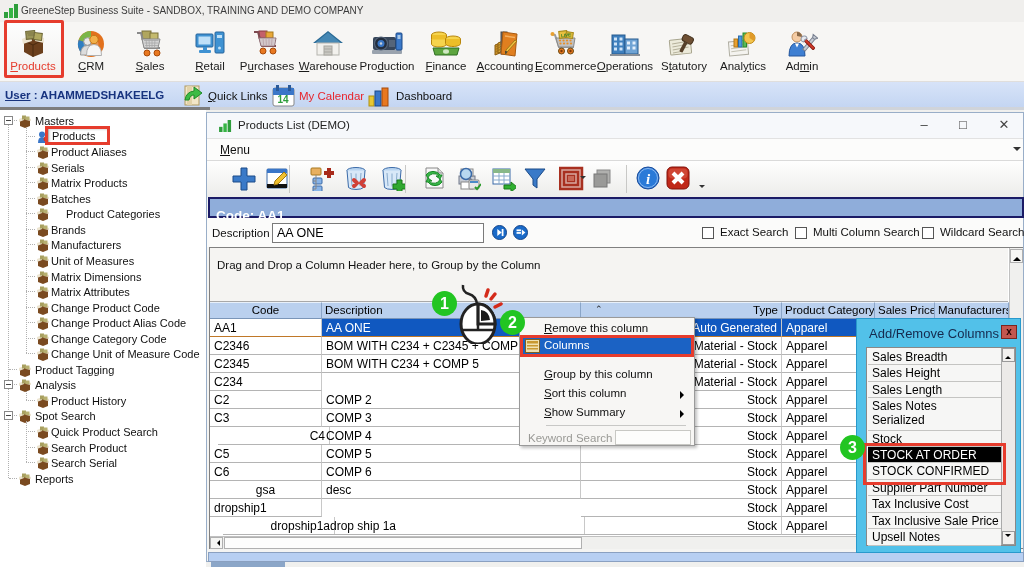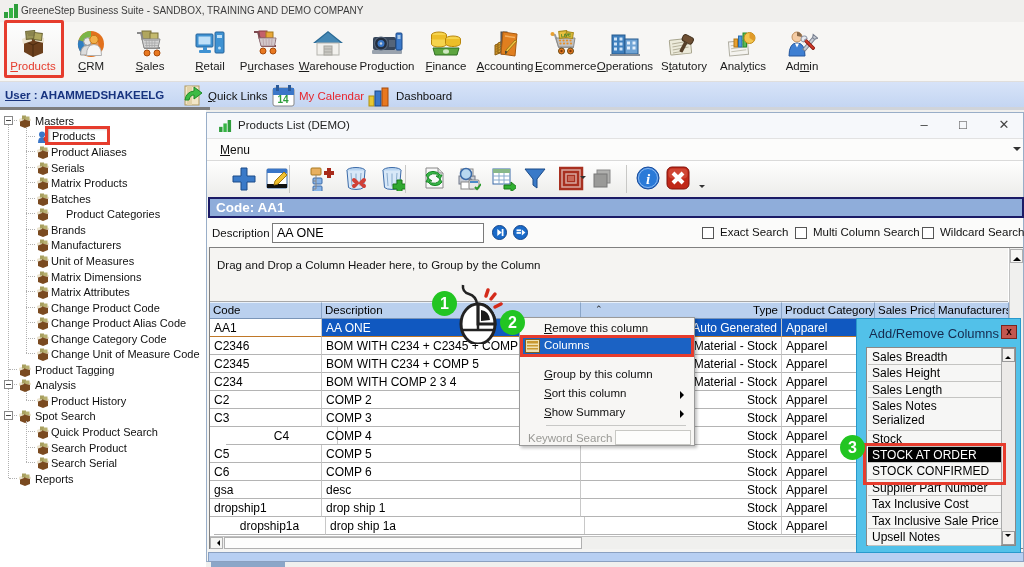--- a/index.html
+++ b/index.html
@@ -30,21 +30,21 @@
 
 #win { left:206px; top:112px; width:818px; height:450px; background:#f4f4f2; border:1px solid #99aec8; }
 #wtitle { position:absolute; left:0; top:0; width:100%; height:25px; background:#f6f8fb; }
 #wtitle .t { position:absolute; left:31px; top:6px; font-size:11.5px; color:#222; }
 .wbtn { position:absolute; top:4px; width:16px; height:16px; color:#444; font-size:13px; text-align:center; line-height:15px; }
 #wmenu { position:absolute; left:0; top:25px; width:100%; height:22px; background:#fcfcfb; border-top:1px solid #e2e2e2; }
 #wmenu .m { position:absolute; left:13px; top:4px; font-size:12px; color:#111; }
 #wtb { position:absolute; left:0; top:47px; width:100%; height:37px; background:linear-gradient(#fefefe,#ececea); border-top:1px solid #dadada; }
 .sep { position:absolute; top:4px; width:1px; height:28px; background:#c8c8c6; }
 #codebar { position:absolute; left:1px; top:84px; width:816px; height:21px; background:#8fadda; border:2px solid #1b1b66; }
-#codebar .t { position:absolute; left:6px; top:1px; font-size:13.5px; font-weight:bold; color:#fff; }
+#codebar .t { position:absolute; left:6px; top:9px; font-size:13.5px; font-weight:bold; color:#fff; }
 #searchrow { position:absolute; left:0; top:105px; width:100%; height:29px; background:#fbfbfa; }
 #searchrow .lbl { position:absolute; left:5px; top:9px; font-size:11.5px; color:#111; }
 #descinput { position:absolute; left:65px; top:5px; width:212px; height:20px; border:1px solid #7a7a7a; background:#fff; font-size:12.5px; padding:2px 4px; font-family:"Liberation Sans",sans-serif; }
 .chk { position:absolute; top:9px; width:12px; height:12px; border:1px solid #555; background:#fff; }
 .chklbl { position:absolute; top:8px; font-size:11.5px; color:#111; white-space:nowrap; }
 
 
 #gridwrap { position:absolute; left:2px; top:134px; width:814px; height:302px; background:#fff; border:1px solid #808080; }
 #groupbar { position:absolute; left:0; top:0; width:798px; height:54px; background:#f5f4f2; border-bottom:1px solid #a8a8a8; }
 #groupbar .t { position:absolute; left:7px; top:11px; font-size:11.5px; color:#111; }
@@ -697,21 +697,21 @@
       <div class="chk" style="left:588px"></div>
         <div class="chklbl" style="left:606px">Multi Column Search</div>
       <div class="chk" style="left:715px"></div>
         <div class="chklbl" style="left:733px">Wildcard Search</div>
     </div>
     <div id="gridwrap">
       <div id="groupbar">
           <div class="t">Drag and Drop a Column Header here, to Group by the Column</div>
         </div>
       <div id="ghead">
-          <div class="hc" style="left:0px;width:112px;text-align:left">Code</div>
+          <div class="hc" style="left:0px;width:112px;text-align:center">Code</div>
           <div class="hc" style="left:112px;width:259px;text-align:left">Description</div>
           <div class="hc" style="left:371px;width:201px;text-align:right">Type</div>
           <div class="hc" style="left:572px;width:93px;text-align:center">Product Category</div>
           <div class="hc" style="left:665px;width:60px;text-align:left">Sales Price</div>
           <div class="hc" style="left:725px;width:74px;text-align:left">Manufacturers</div>
           <div class="abs" style="left:385px;top:2px;font-size:9px;color:#222">⌃</div>
         </div>
       <div id="grows">
           <div class="grow" style="top:71px">
             <div class="gc" style="left:0px;width:112px;text-align:left;border-bottom:1px solid #c07828">AA1</div>
@@ -732,21 +732,20 @@
           <div class="grow" style="top:107px">
             <div class="gc" style="left:0px;width:112px;text-align:left">C2345</div>
             <div class="gc" style="left:112px;width:259px;text-align:left">BOM WITH C234 + COMP 5</div>
             <div class="gc" style="left:371px;width:201px;text-align:right">Material - Stock</div>
             <div class="gc" style="left:572px;width:93px;text-align:left">Apparel</div>
             <div class="gc" style="left:665px;width:60px;text-align:left"></div>
             <div class="gc" style="left:725px;width:74px;text-align:left"></div>
           </div>
           <div class="grow" style="top:125px">
             <div class="gc" style="left:0px;width:112px;text-align:left">C234</div>
-            <div class="gc" style="left:112px;width:259px;text-align:left">BOM WITH COMP 2 3 4</div>
             <div class="gc" style="left:371px;width:201px;text-align:right">Material - Stock</div>
             <div class="gc" style="left:572px;width:93px;text-align:left">Apparel</div>
             <div class="gc" style="left:665px;width:60px;text-align:left"></div>
             <div class="gc" style="left:725px;width:74px;text-align:left"></div>
           </div>
           <div class="grow" style="top:143px">
             <div class="gc" style="left:0px;width:112px;text-align:left">C2</div>
             <div class="gc" style="left:112px;width:259px;text-align:left">COMP 2</div>
             <div class="gc" style="left:371px;width:201px;text-align:right">Stock</div>
             <div class="gc" style="left:572px;width:93px;text-align:left">Apparel</div>
@@ -755,21 +754,21 @@
           </div>
           <div class="grow" style="top:161px">
             <div class="gc" style="left:0px;width:112px;text-align:left">C3</div>
             <div class="gc" style="left:112px;width:259px;text-align:left">COMP 3</div>
             <div class="gc" style="left:371px;width:201px;text-align:right">Stock</div>
             <div class="gc" style="left:572px;width:93px;text-align:left">Apparel</div>
             <div class="gc" style="left:665px;width:60px;text-align:left"></div>
             <div class="gc" style="left:725px;width:74px;text-align:left"></div>
           </div>
           <div class="grow" style="top:179px">
-            <div class="gc" style="left:16px;width:112px;text-align:center">C4</div>
+            <div class="gc" style="left:8px;width:112px;text-align:right">C4</div>
             <div class="gc" style="left:112px;width:259px;text-align:left">COMP 4</div>
             <div class="gc" style="left:371px;width:201px;text-align:right">Stock</div>
             <div class="gc" style="left:572px;width:93px;text-align:left">Apparel</div>
             <div class="gc" style="left:665px;width:60px;text-align:left"></div>
             <div class="gc" style="left:725px;width:74px;text-align:left"></div>
           </div>
           <div class="grow" style="top:197px">
             <div class="gc" style="left:0px;width:112px;text-align:left">C5</div>
             <div class="gc" style="left:112px;width:259px;text-align:left">COMP 5</div>
             <div class="gc" style="left:371px;width:201px;text-align:right">Stock</div>
@@ -779,37 +778,36 @@
           </div>
           <div class="grow" style="top:215px">
             <div class="gc" style="left:0px;width:112px;text-align:left">C6</div>
             <div class="gc" style="left:112px;width:259px;text-align:left">COMP 6</div>
             <div class="gc" style="left:371px;width:201px;text-align:right">Stock</div>
             <div class="gc" style="left:572px;width:93px;text-align:left">Apparel</div>
             <div class="gc" style="left:665px;width:60px;text-align:left"></div>
             <div class="gc" style="left:725px;width:74px;text-align:left"></div>
           </div>
           <div class="grow" style="top:233px">
-            <div class="gc" style="left:0px;width:112px;text-align:left">gsa</div>
+            <div class="gc" style="left:0px;width:112px;text-align:center">gsa</div>
             <div class="gc" style="left:112px;width:259px;text-align:left">desc</div>
             <div class="gc" style="left:371px;width:201px;text-align:right">Stock</div>
             <div class="gc" style="left:572px;width:93px;text-align:left">Apparel</div>
             <div class="gc" style="left:665px;width:60px;text-align:left"></div>
             <div class="gc" style="left:725px;width:74px;text-align:left"></div>
           </div>
           <div class="grow" style="top:251px">
             <div class="gc" style="left:0px;width:112px;text-align:left">dropship1</div>
-            <div class="gc" style="left:112px;width:259px;text-align:left">drop ship 1</div>
             <div class="gc" style="left:371px;width:201px;text-align:right">Stock</div>
             <div class="gc" style="left:572px;width:93px;text-align:left">Apparel</div>
             <div class="gc" style="left:665px;width:60px;text-align:left"></div>
             <div class="gc" style="left:725px;width:74px;text-align:left"></div>
           </div>
           <div class="grow" style="top:269px">
-            <div class="gc" style="left:4px;width:112px;text-align:center">dropship1a</div>
+            <div class="gc" style="left:13px;width:112px;text-align:right">dropship1a</div>
             <div class="gc" style="left:116px;width:259px;text-align:left">drop ship 1a</div>
             <div class="gc" style="left:371px;width:201px;text-align:right">Stock</div>
             <div class="gc" style="left:572px;width:93px;text-align:left">Apparel</div>
             <div class="gc" style="left:665px;width:60px;text-align:left"></div>
             <div class="gc" style="left:725px;width:74px;text-align:left"></div>
           </div>
         </div>
       <div id="vscroll">
         <div class="abs" style="left:0;top:1px;width:13px;height:14px;background:#f6f6f4;border:1px solid #b0b0b0"></div>
         <div class="abs" style="left:3px;top:5px;width:0;height:0;border:4px solid transparent;border-bottom-color:#000"></div>

